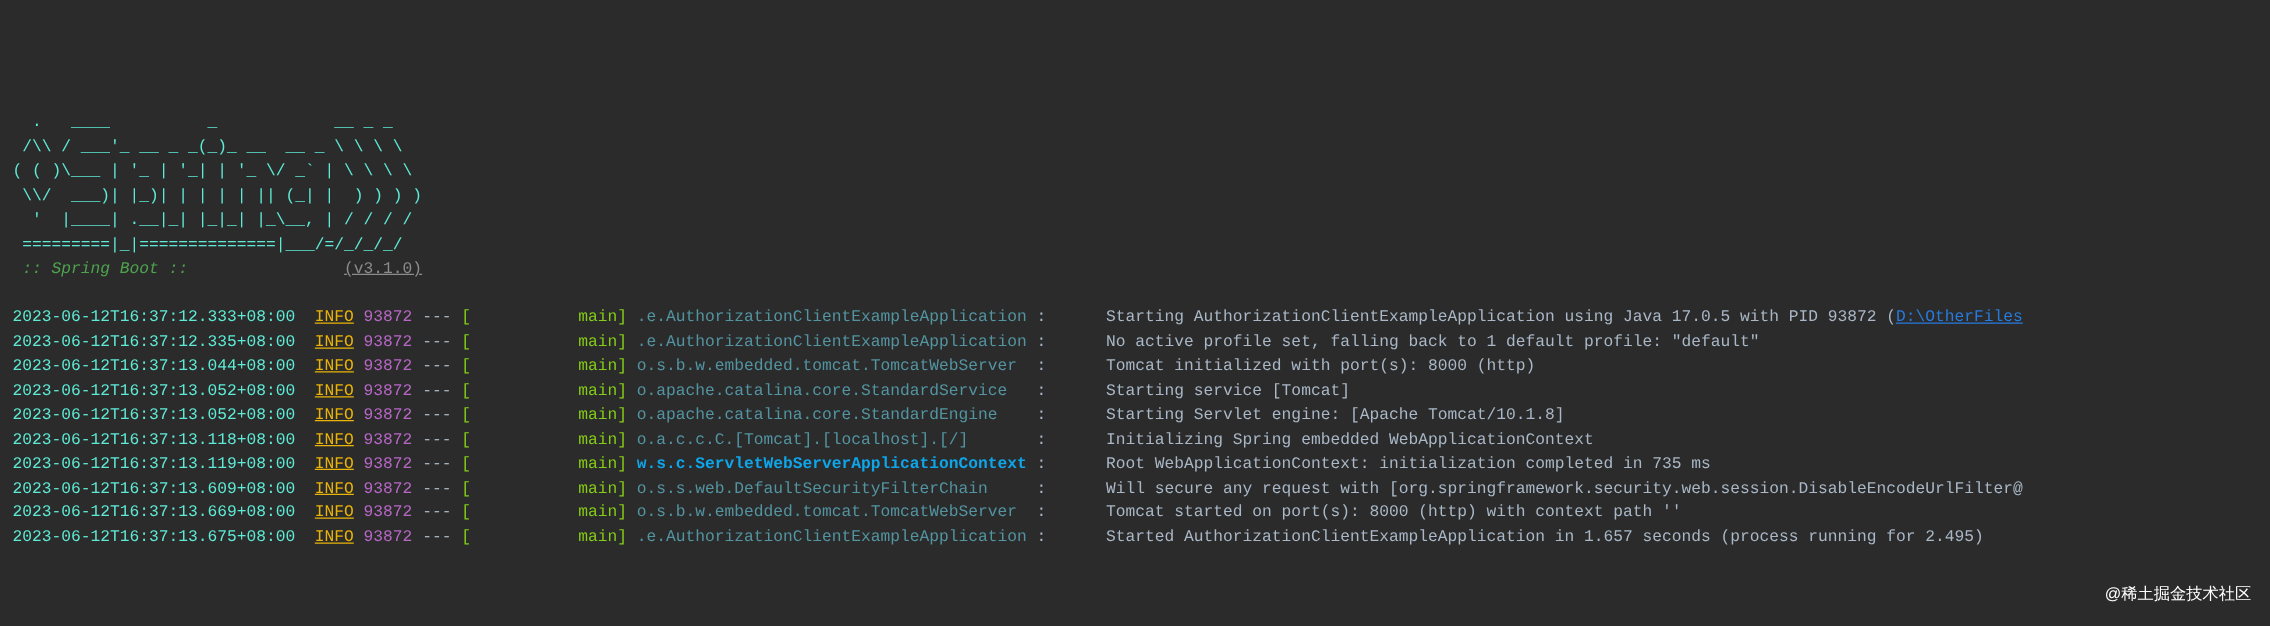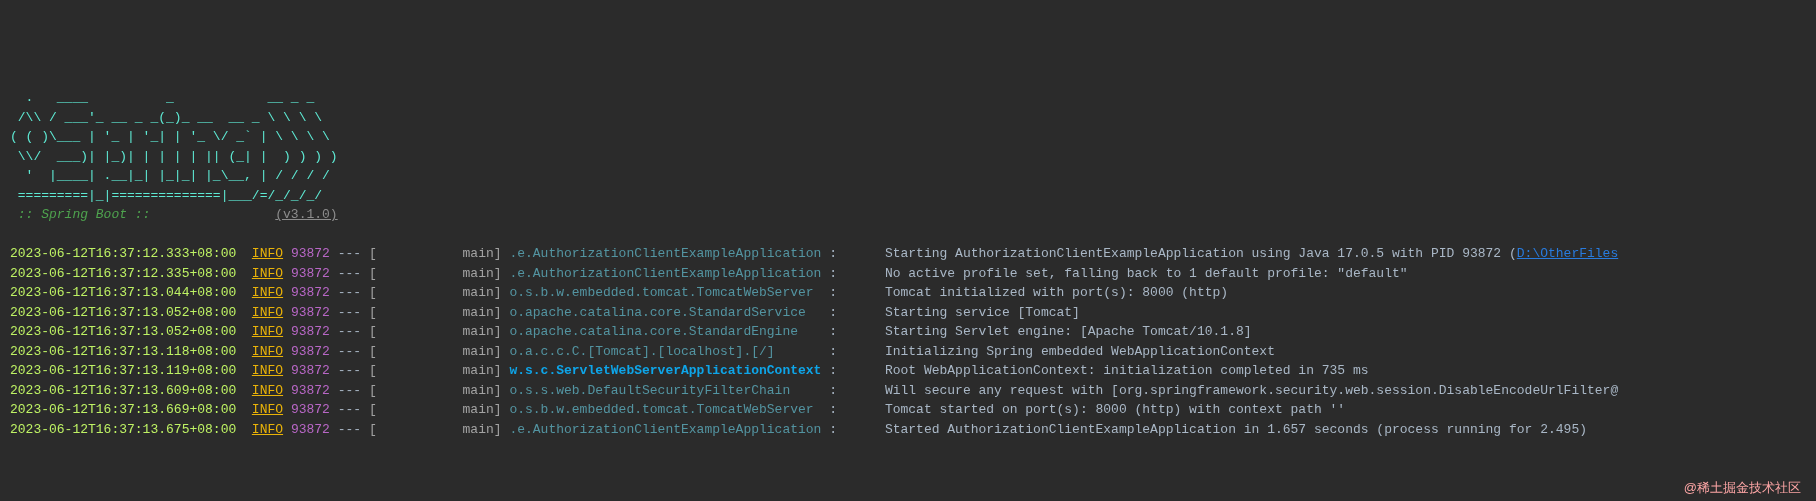--- a/index.html
+++ b/index.html
@@ -30,34 +30,34 @@
       font-style: italic;
     }
     .version {
       color: #8c8c8c;
       text-decoration: underline;
     }
     .log-line {
       display: block;
     }
     .timestamp {
-      color: #bef264;
+      color: #5eead4;
     }
     .level-info {
       color: #eab308;
       text-decoration: underline;
     }
     .pid {
       color: #b867c6;
     }
     .separator {
       color: #a9b7c6;
     }
     .thread {
-      color: #a3a3a3;
+      color: #84cc16;
     }
     .logger {
       color: #5394a1;
     }
     .logger-yellow {
       color: #0ea5e9;
       font-weight: bold;
     }
     .colon {
       color: #a9b7c6;
@@ -66,23 +66,23 @@
       color: #a9b7c6;
       margin-left: 40px;
     }
     .link {
       color: #287bde;
       text-decoration: underline;
       margin-top: 27px;
     }
     .watermark {
       position: fixed;
-      bottom: 4px;
+      bottom: 17px;
       right: 15px;
-      color: #fca5a5;
+      color: #ffffff;
       font-size: 13px;
       font-family: sans-serif;
       text-align: right;
     }
   </style>
 </head>
 <body>
 
 
 

